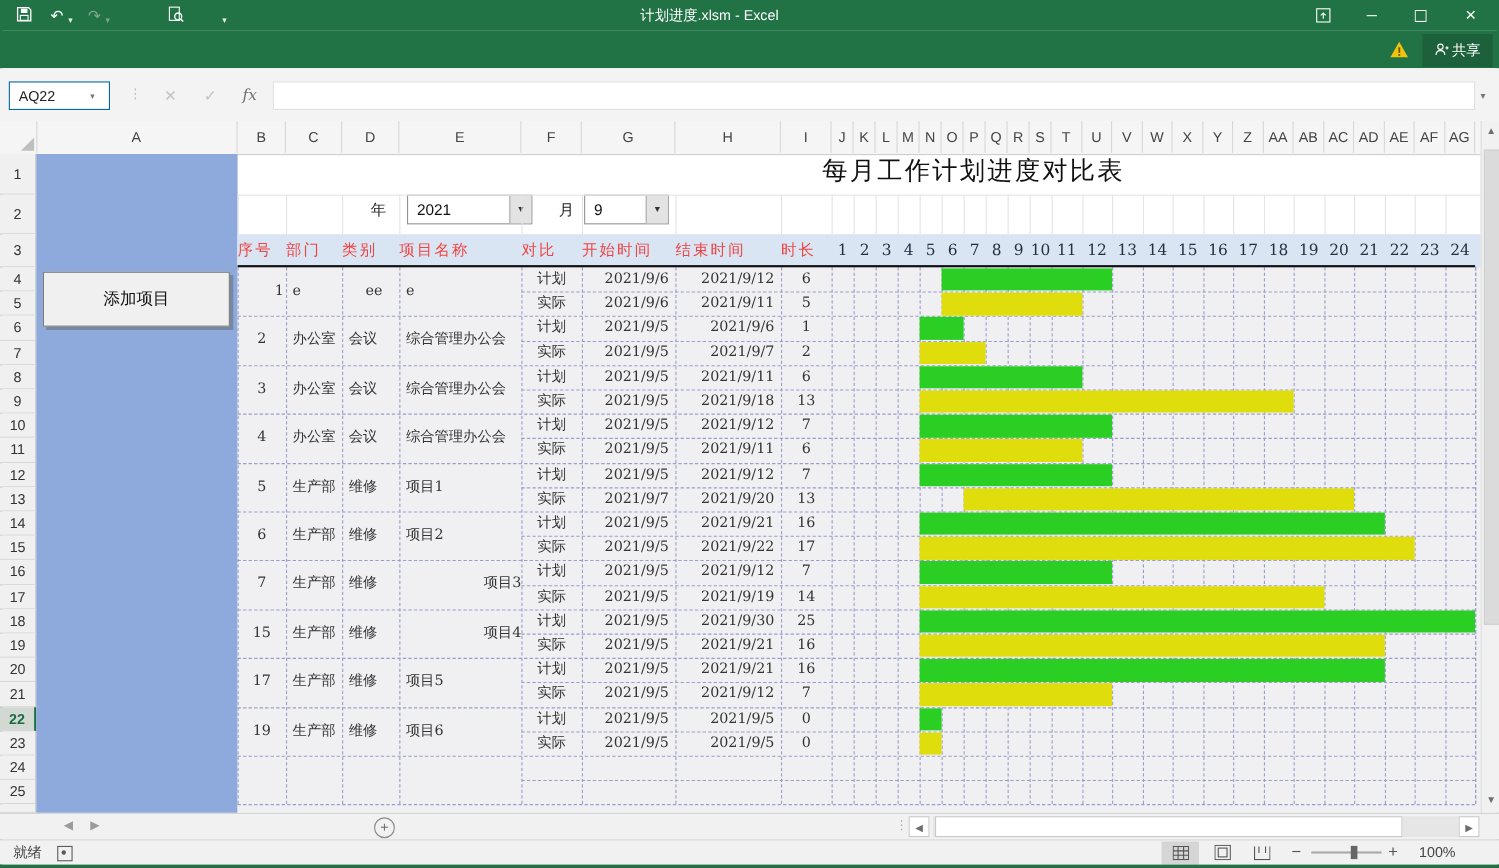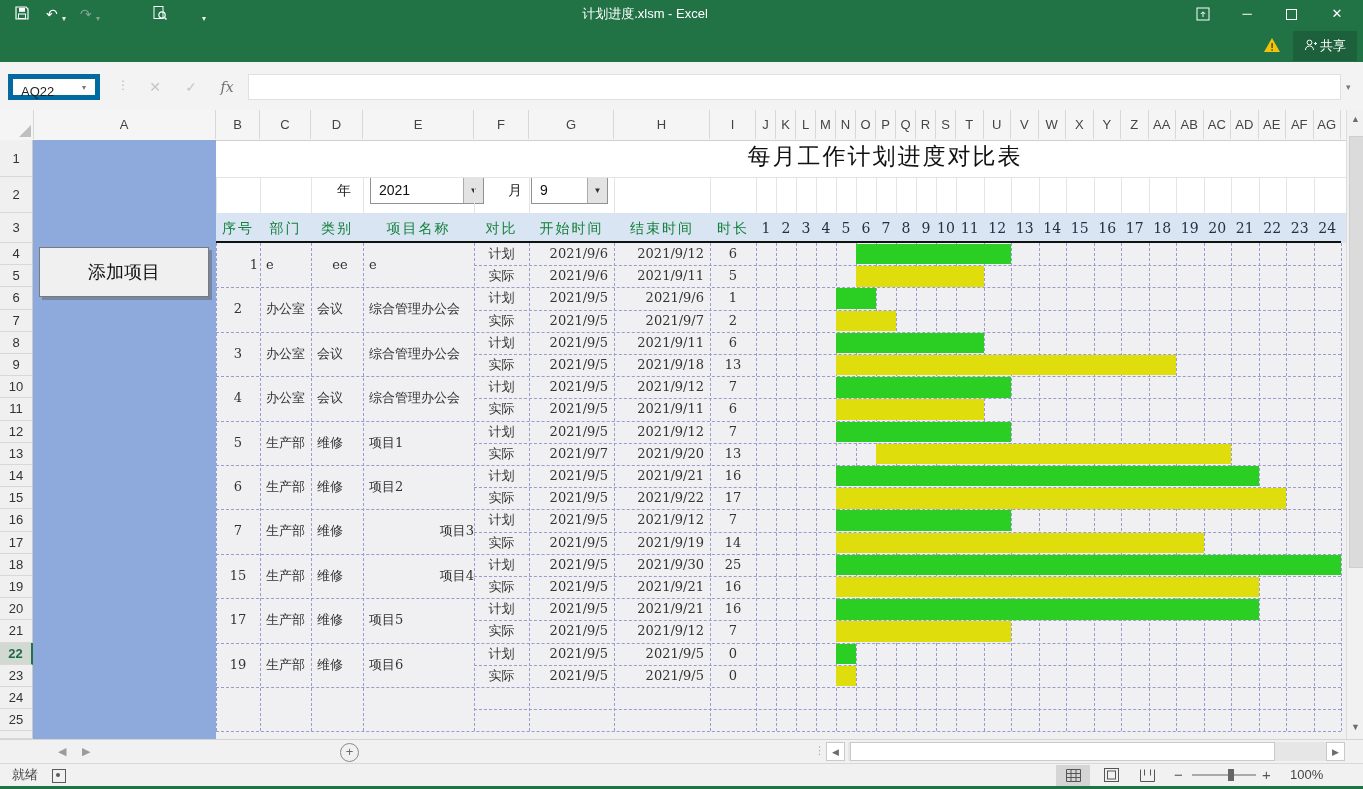--- a/index.html
+++ b/index.html
@@ -18,53 +18,53 @@
   
   .ribbonrow{left:0;top:28px;width:1363px;height:34px;background:#217346;}
   #rtabs{position:absolute;left:4px;top:0;height:34px;display:flex;}
   .rtab{padding:0 13px;line-height:34px;color:#fff;font-size:14px;white-space:nowrap;}
   .searchbox{position:absolute;left:778px;top:0;height:34px;color:#bcd6c6;font-size:13px;line-height:34px;}
   .share{position:absolute;left:1293px;top:3px;width:64px;height:30px;background:rgba(0,0,0,0.15);
          color:#fff;font-size:13px;line-height:30px;text-align:center;}
   
   .fbar{left:0;top:62px;width:1363px;height:48px;background:#F3F3F3;border-bottom:1px solid #D5D5D5;}
   .namebox{position:absolute;left:8px;top:12px;width:92px;height:26px;background:#fff;
-           border:5px solid #0369a1;font-size:13px;color:#222;line-height:26px;padding-left:8px;box-sizing:border-box;}
+           border:1px solid #0369a1;font-size:13px;color:#222;line-height:26px;padding-left:8px;box-sizing:border-box;}
   .nb-arrow{position:absolute;left:82px;top:11px;font-size:8px;color:#777;}
   .fdots{position:absolute;left:117px;top:16px;color:#b9b9b9;font-size:12px;letter-spacing:0;}
   .fbtn{position:absolute;top:12px;width:30px;height:26px;text-align:center;line-height:26px;font-size:14px;}
   .finput{position:absolute;left:248px;top:12px;width:1093px;height:26px;background:#fff;border:1px solid #E0E0E0;box-sizing:border-box;}
   .fexpand{position:absolute;left:1346px;top:20px;font-size:9px;color:#777;}
   
   .colhdrrow{left:0;top:110px;width:1346px;height:30px;background:#F5F5F5;border-bottom:1px solid #CFCFCF;}
   .colhdr{position:absolute;top:0;height:29px;border-right:1px solid #D8D8D8;color:#444;
           font-size:13px;text-align:center;line-height:29px;overflow:hidden;box-sizing:border-box;}
   .selall{position:absolute;left:0;top:0;width:33px;height:29px;border-right:1px solid #D8D8D8;}
   .selall:after{content:"";position:absolute;right:2px;bottom:2px;border-left:12px solid transparent;border-bottom:12px solid #BFBFBF;}
   .rowhdr{position:absolute;left:0;width:33px;background:#F0F0F0;border-bottom:1px solid #D8D8D8;
           border-right:1px solid #C9C9C9;color:#333;font-size:13px;text-align:center;box-sizing:border-box;}
   .rowhdr.sel{background:#D2D8D2;color:#1E6B43;border-right:2px solid #217346;font-weight:bold;}
   
   .serif{font-family:"DejaVu Serif","Liberation Serif",serif;}
   .panelA{left:33px;top:140px;width:183px;height:599px;}
   .addbtn{position:absolute;left:6px;top:107px;width:168px;height:48px;background:#F0F0F0;
-          border:1px solid #7a7a7a;box-shadow:3px 3px 0 rgba(90,90,90,0.45);font-size:18px;
+          border:1px solid #7a7a7a;box-shadow:3px 3px 0 rgba(90,90,90,0.45);font-size:15px;
           text-align:center;line-height:48px;color:#111;}
   .totals{position:absolute;left:0;top:79px;width:183px;height:28px;color:#fff;font-weight:bold;
           font-size:14px;letter-spacing:3px;text-align:center;line-height:26px;}
   .sheettitle{left:700px;top:139px;width:370px;height:36px;font-size:23px;color:#111;
               letter-spacing:2px;text-align:center;line-height:34px;}
   .yl{position:absolute;top:182px;font-size:14px;color:#222;}
   .combo{position:absolute;top:177px;height:27px;background:#fff;border:1px solid #919191;box-sizing:border-box;}
   .combo .val{position:absolute;left:8px;top:0;font-size:14px;color:#111;line-height:25px;}
   .combo .btn{position:absolute;right:0;top:0;width:19px;height:25px;background:#E3E3E3;
               border-left:1px solid #ababab;text-align:center;}
   .combo .btn span{font-size:8px;color:#333;line-height:25px;}
-  .hdrlabel{position:absolute;top:213px;height:30px;font-size:14px;color:#15803d;letter-spacing:2px;
-            text-align:center;line-height:30px;}
+  .hdrlabel{position:absolute;top:213px;height:30px;font-size:14px;color:#ef4444;letter-spacing:2px;
+            line-height:30px;}
   .dayhdr{position:absolute;top:213px;height:30px;font-size:14px;color:#253045;text-align:center;line-height:30px;}
   .cell{position:absolute;font-size:13px;color:#333;overflow:hidden;white-space:nowrap;}
   .vline{position:absolute;border-left:1px dashed #979DCC;width:0;}
   .hline{position:absolute;border-top:1px dashed #979DCC;height:0;}
   .lgl{position:absolute;background:#E4E4E4;}
   .bar{position:absolute;}
   
   .vscroll{left:1346px;top:110px;width:17px;height:629px;background:#F1F1F1;border-left:1px solid #DCDCDC;box-sizing:border-box;}
   .arrowbox{position:absolute;left:1px;width:15px;text-align:center;color:#6d6d6d;font-size:9px;}
   .vthumb{position:absolute;left:2px;top:26px;width:13px;height:430px;background:#DBDBDB;border:1px solid #cfcfcf;}

